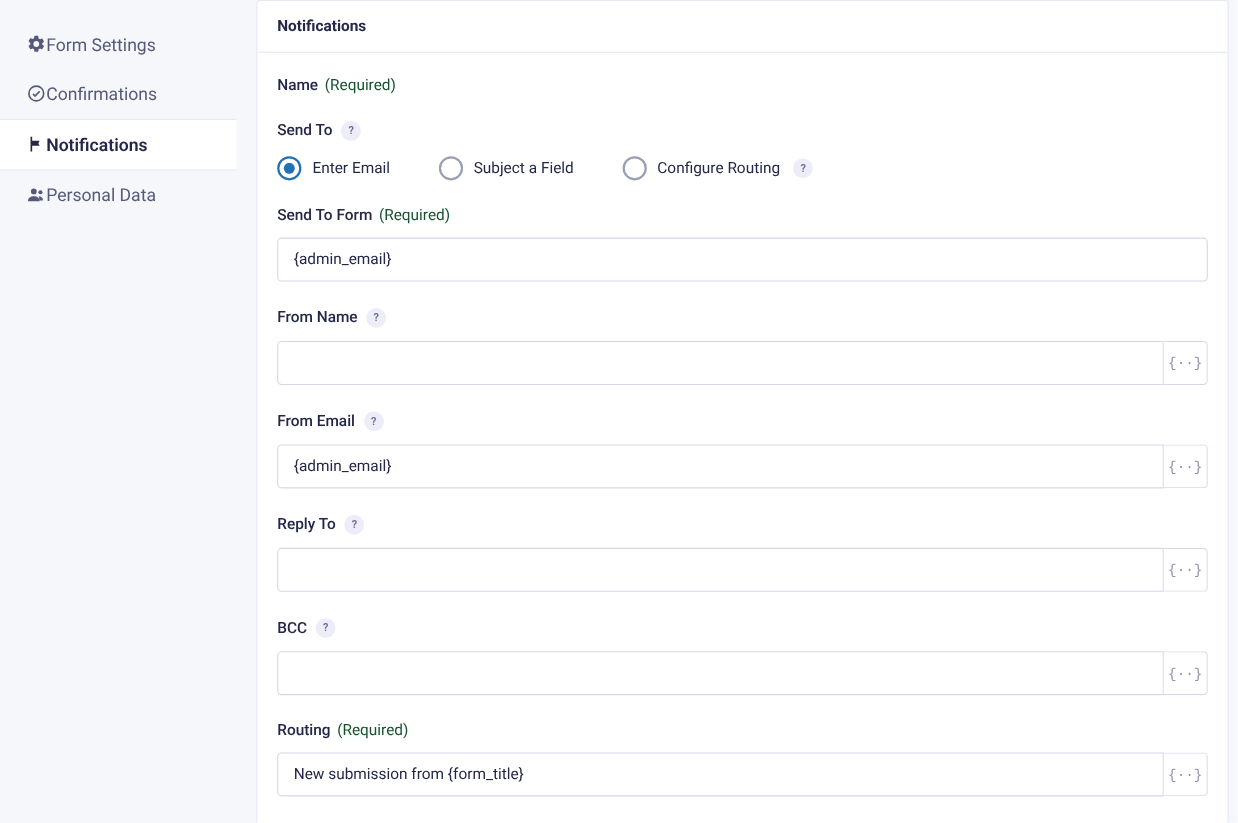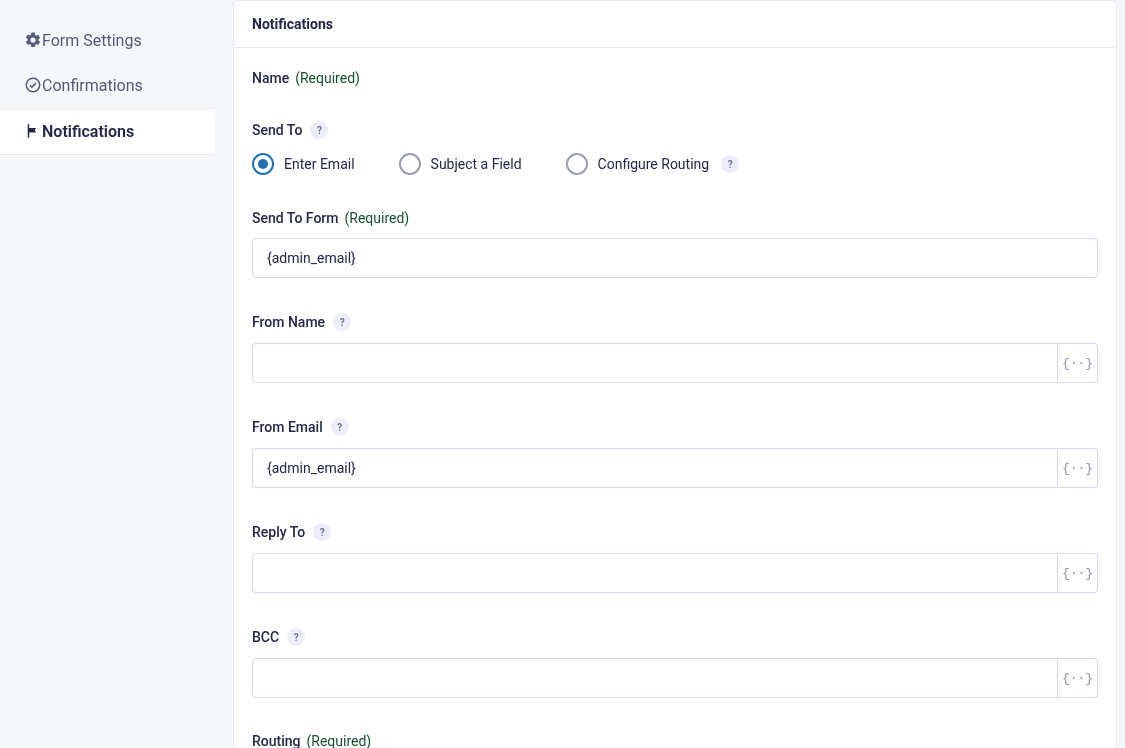--- a/index.html
+++ b/index.html
@@ -57,21 +57,21 @@
     }
     .panel-header h2 {
       font-size: 14px;
       font-weight: 700;
       color: #242748;
     }
     .panel-body {
       padding: 22px 18px 10px 18px;
     }
     .field {
-      margin-bottom: 35px;
+      margin-bottom: 24px;
     }
     .field-label-row {
       display: flex;
       align-items: center;
       gap: 6px;
       margin-bottom: 12px;
       font-size: 14px;
       font-weight: 500;
       color: #242748;
     }
@@ -180,20 +180,29 @@
         <circle cx="12" cy="12" r="9"></circle>
         <path d="M8 12.5l2.5 2.5L16 9.5"></path>
       </svg>
     <span>Confirmations</span>
   </div>
   <div class="sidebar-item active">
     <svg viewBox="0 0 24 24" fill="#242748">
         <path d="M5 3v18h2v-7h9l-1.5-3L16 8H7V3H5z"></path>
       </svg>
     <span>Notifications</span>
+  </div>
+  <div class="sidebar-item">
+    <svg viewBox="0 0 24 24" fill="#555a7a">
+        <circle cx="9" cy="8" r="3.5"></circle>
+        <path d="M2 19c0-3 3-5 7-5s7 2 7 5v1H2v-1z"></path>
+        <circle cx="17" cy="9" r="2.5"></circle>
+        <path d="M15 14c2.5 0 5 1.5 5 4v1h-4"></path>
+      </svg>
+    <span>Personal Data</span>
   </div>
 </aside>
 
 <main class="main">
   <div class="panel">
     <div class="panel-header">
       <h2>Notifications</h2>
     </div>
     <div class="panel-body">
 

